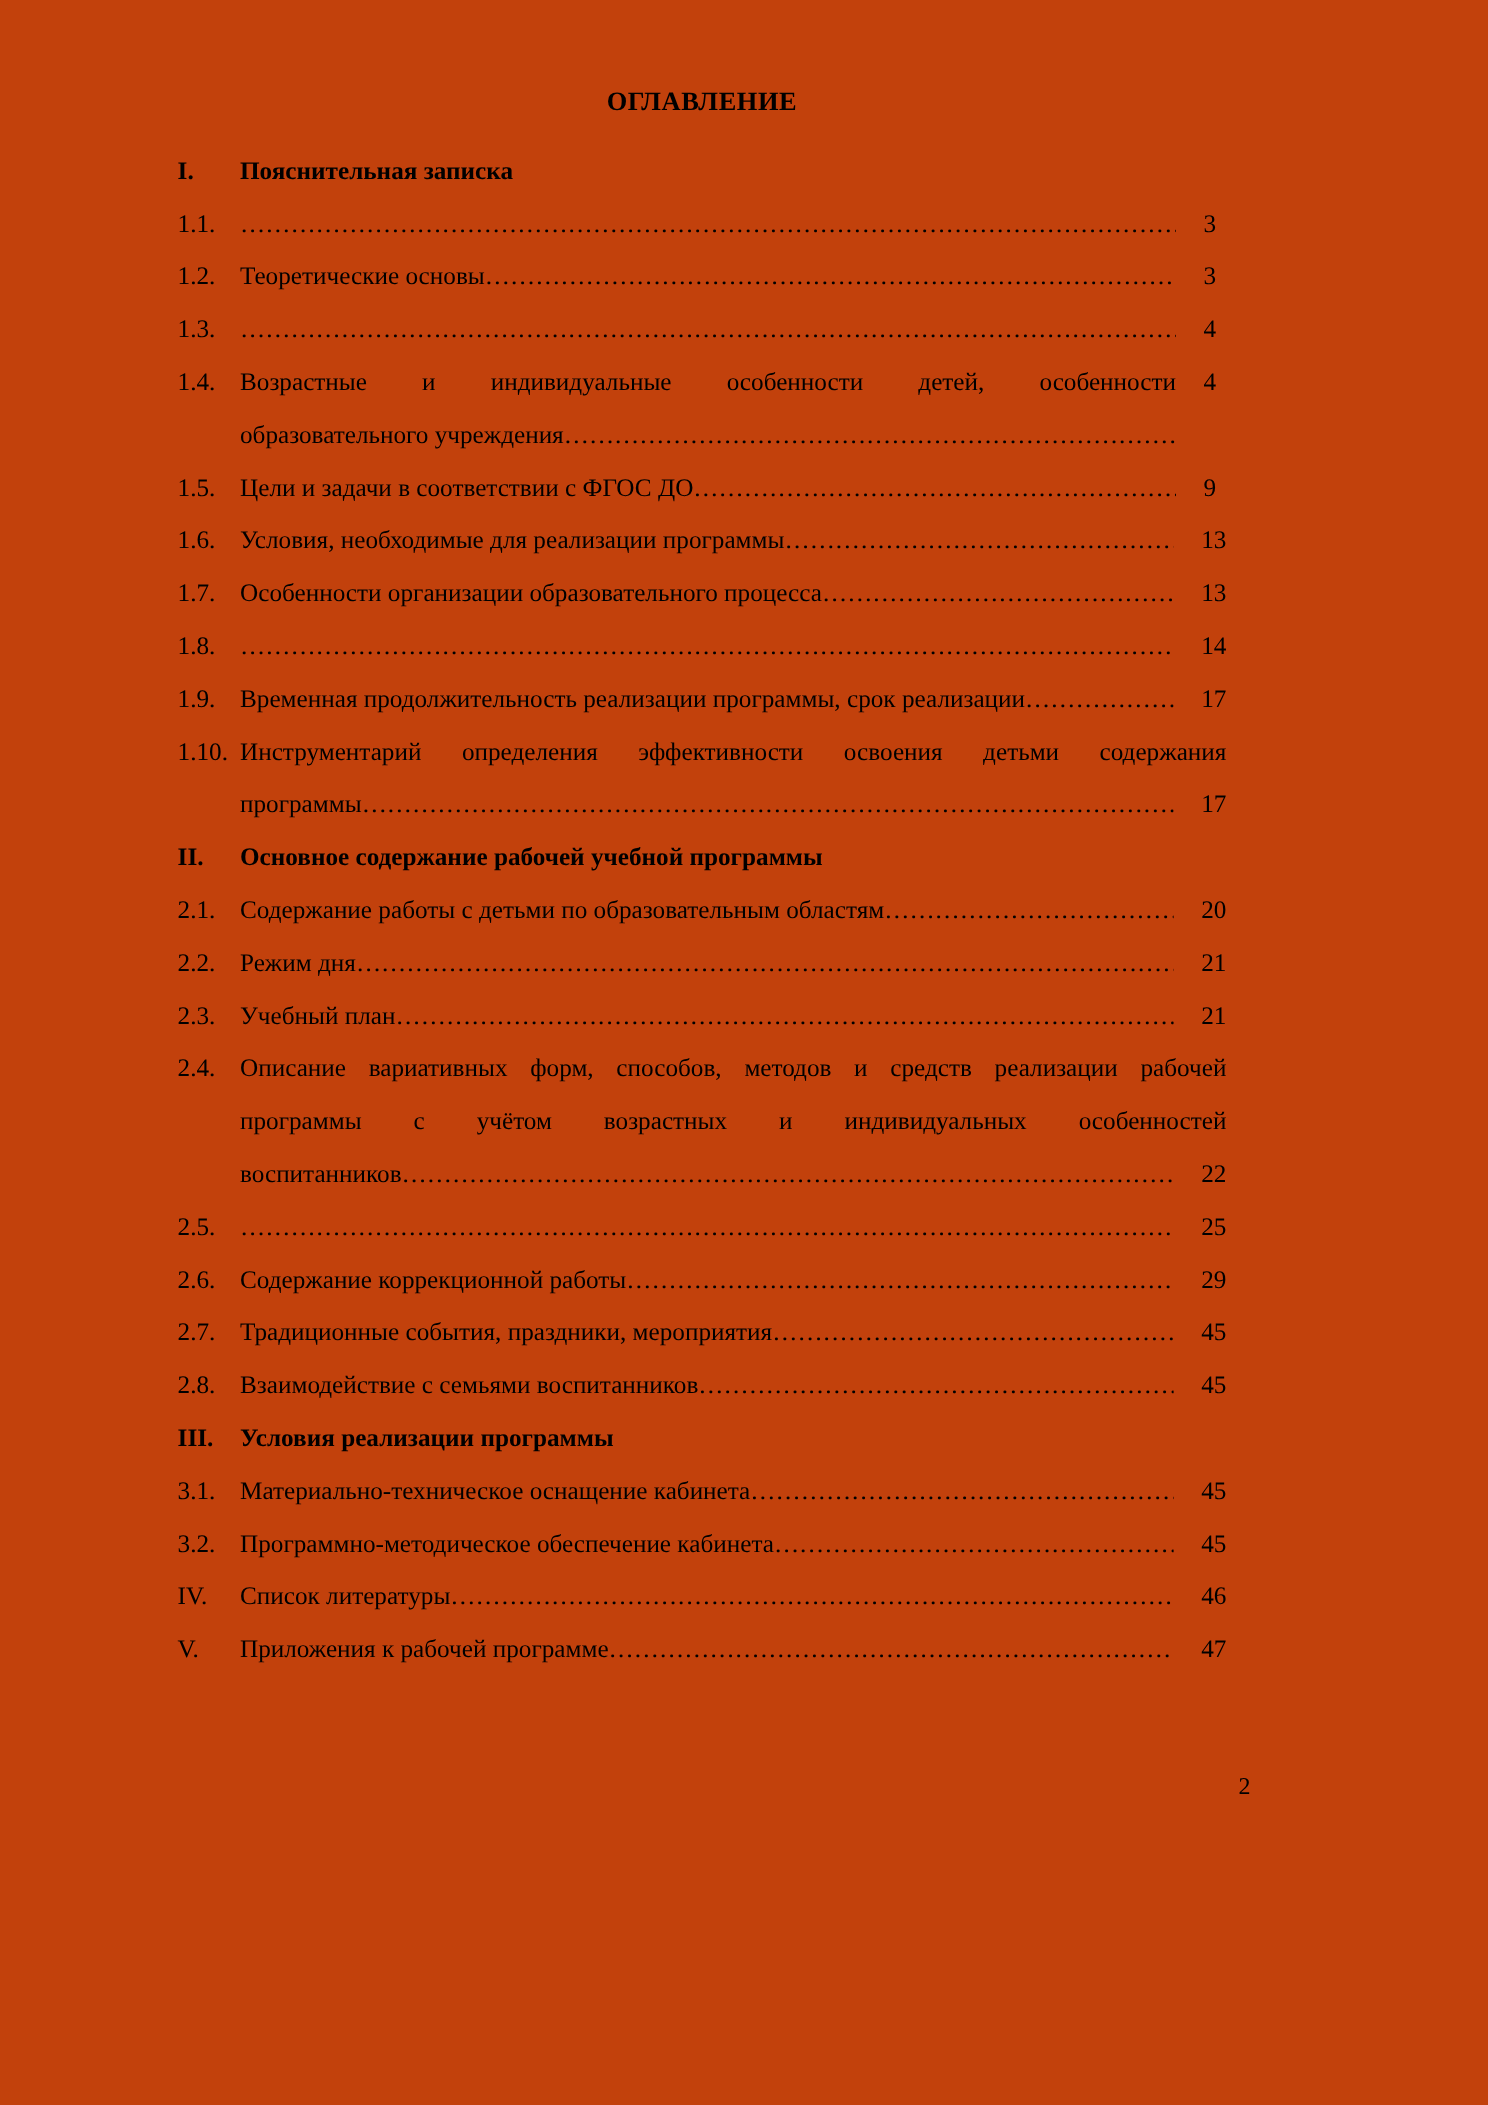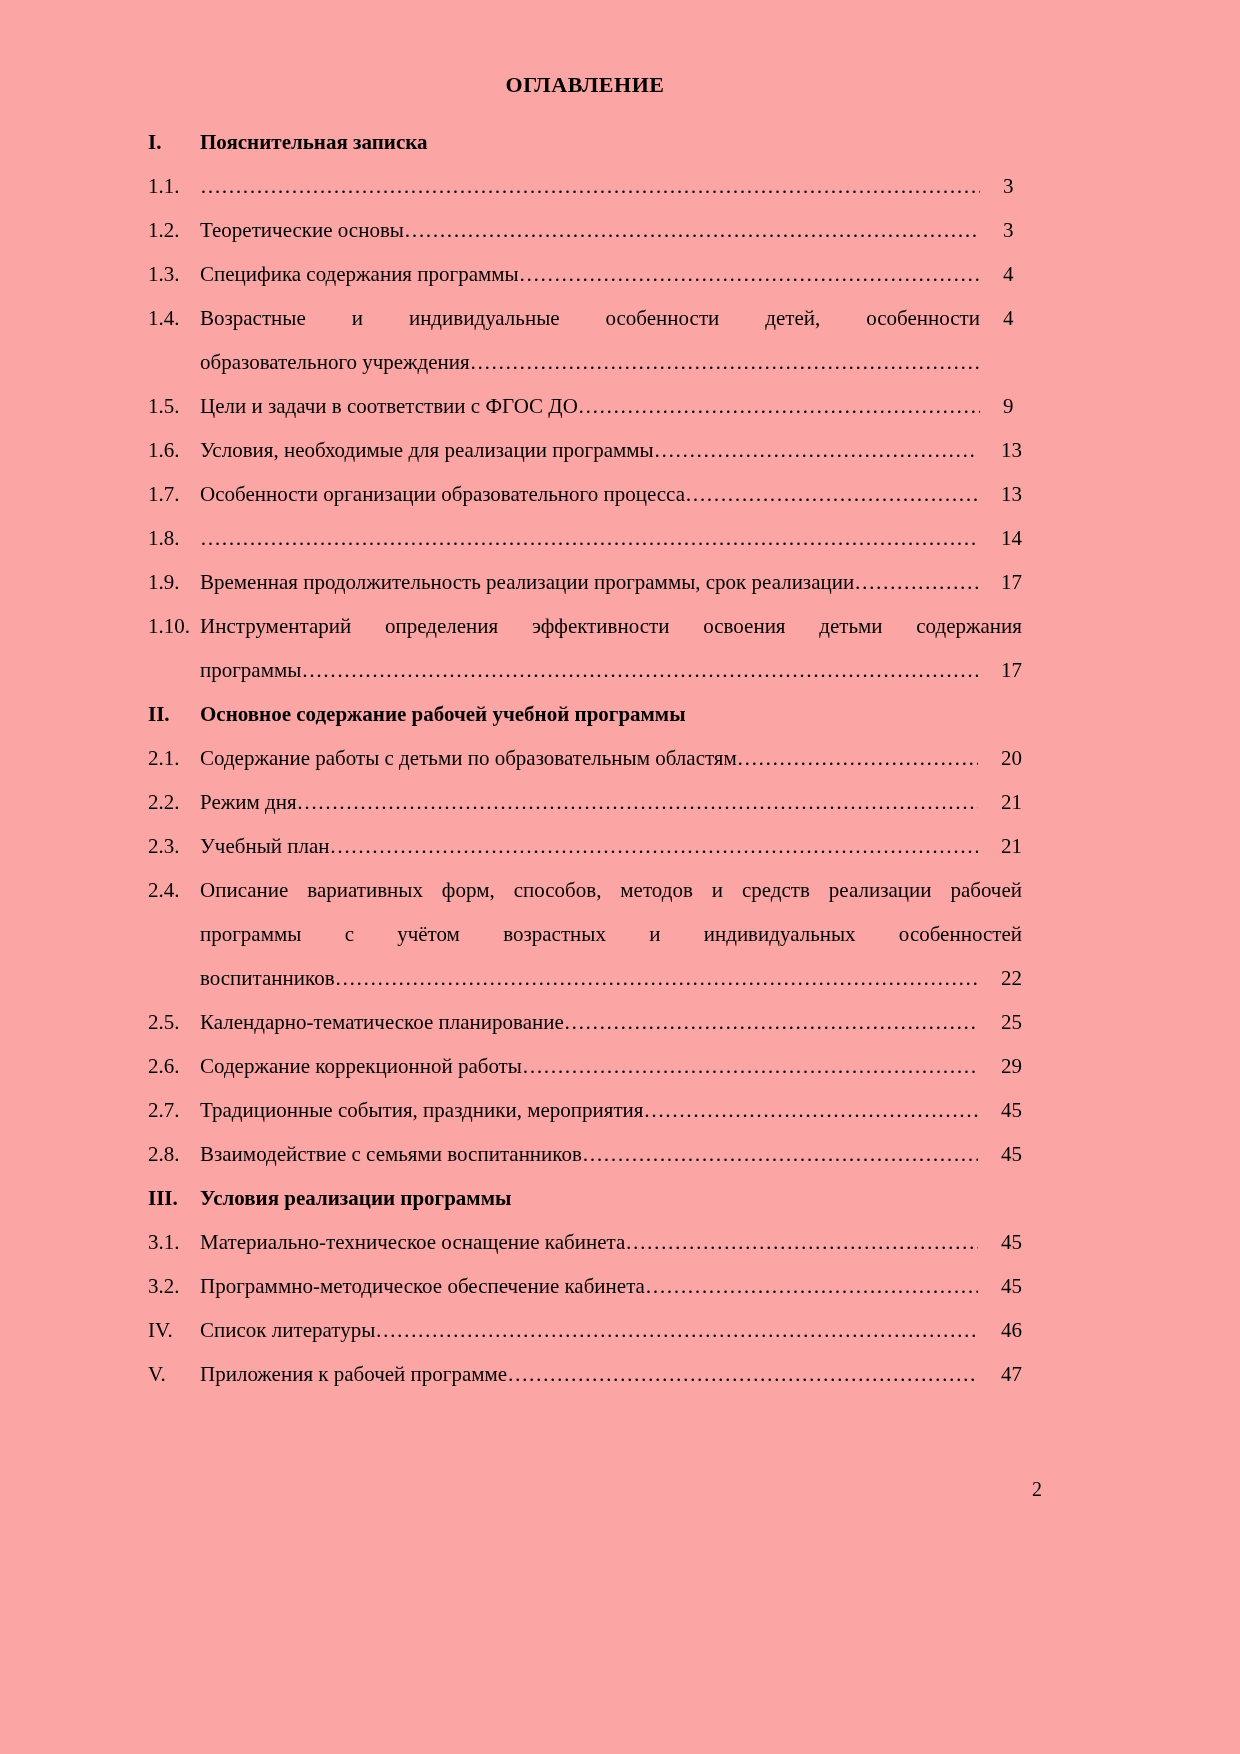--- a/index.html
+++ b/index.html
@@ -1,21 +1,21 @@
 <!DOCTYPE html>
 <html><head>
 <meta charset="utf-8">
 <style>
   html, body { margin: 0; padding: 0; background: #ffffff; }
   .page {
     position: relative;
     width: 1240px;
     height: 1754px;
     margin: 0 auto;
-    background: #fca5a5;
+    background: #c2410c;
     color: #000000;
     font-family: "Liberation Serif", "DejaVu Serif", serif;
     font-size: 21px;
     box-sizing: border-box;
     padding: 70px 218px 0 148px;
     overflow: hidden;
   }
   .title {
     font-size: 22px;
     font-weight: bold;
@@ -98,21 +98,20 @@
             <span class="txt">Теоретические основы </span>
             <span class="dots">……………………………………………………………………………………………………………………………………………………</span>
             <span class="pagenum">3</span>
           </div>
         </div>
   </div>
       <div class="row">
     <span class="num">1.3.</span>
     <div class="body">
           <div class="line">
-            <span class="txt">Специфика содержания программы</span>
             <span class="dots">……………………………………………………………………………………………………………………………………………………</span>
             <span class="pagenum">4</span>
           </div>
         </div>
   </div>
       <div class="row">
     <span class="num">1.4.</span>
     <div class="body">
           <div class="line justify">
             <span class="txt">Возрастные и индивидуальные особенности детей, особенности</span>
@@ -238,21 +237,20 @@
             <span class="txt">воспитанников</span>
             <span class="dots">……………………………………………………………………………………………………………………………………………………</span>
             <span class="pagenum">22</span>
           </div>
         </div>
   </div>
       <div class="row">
     <span class="num">2.5.</span>
     <div class="body">
           <div class="line">
-            <span class="txt">Календарно-тематическое планирование</span>
             <span class="dots">……………………………………………………………………………………………………………………………………………………</span>
             <span class="pagenum">25</span>
           </div>
         </div>
   </div>
       <div class="row">
     <span class="num">2.6.</span>
     <div class="body">
           <div class="line">
             <span class="txt">Содержание коррекционной работы</span>

